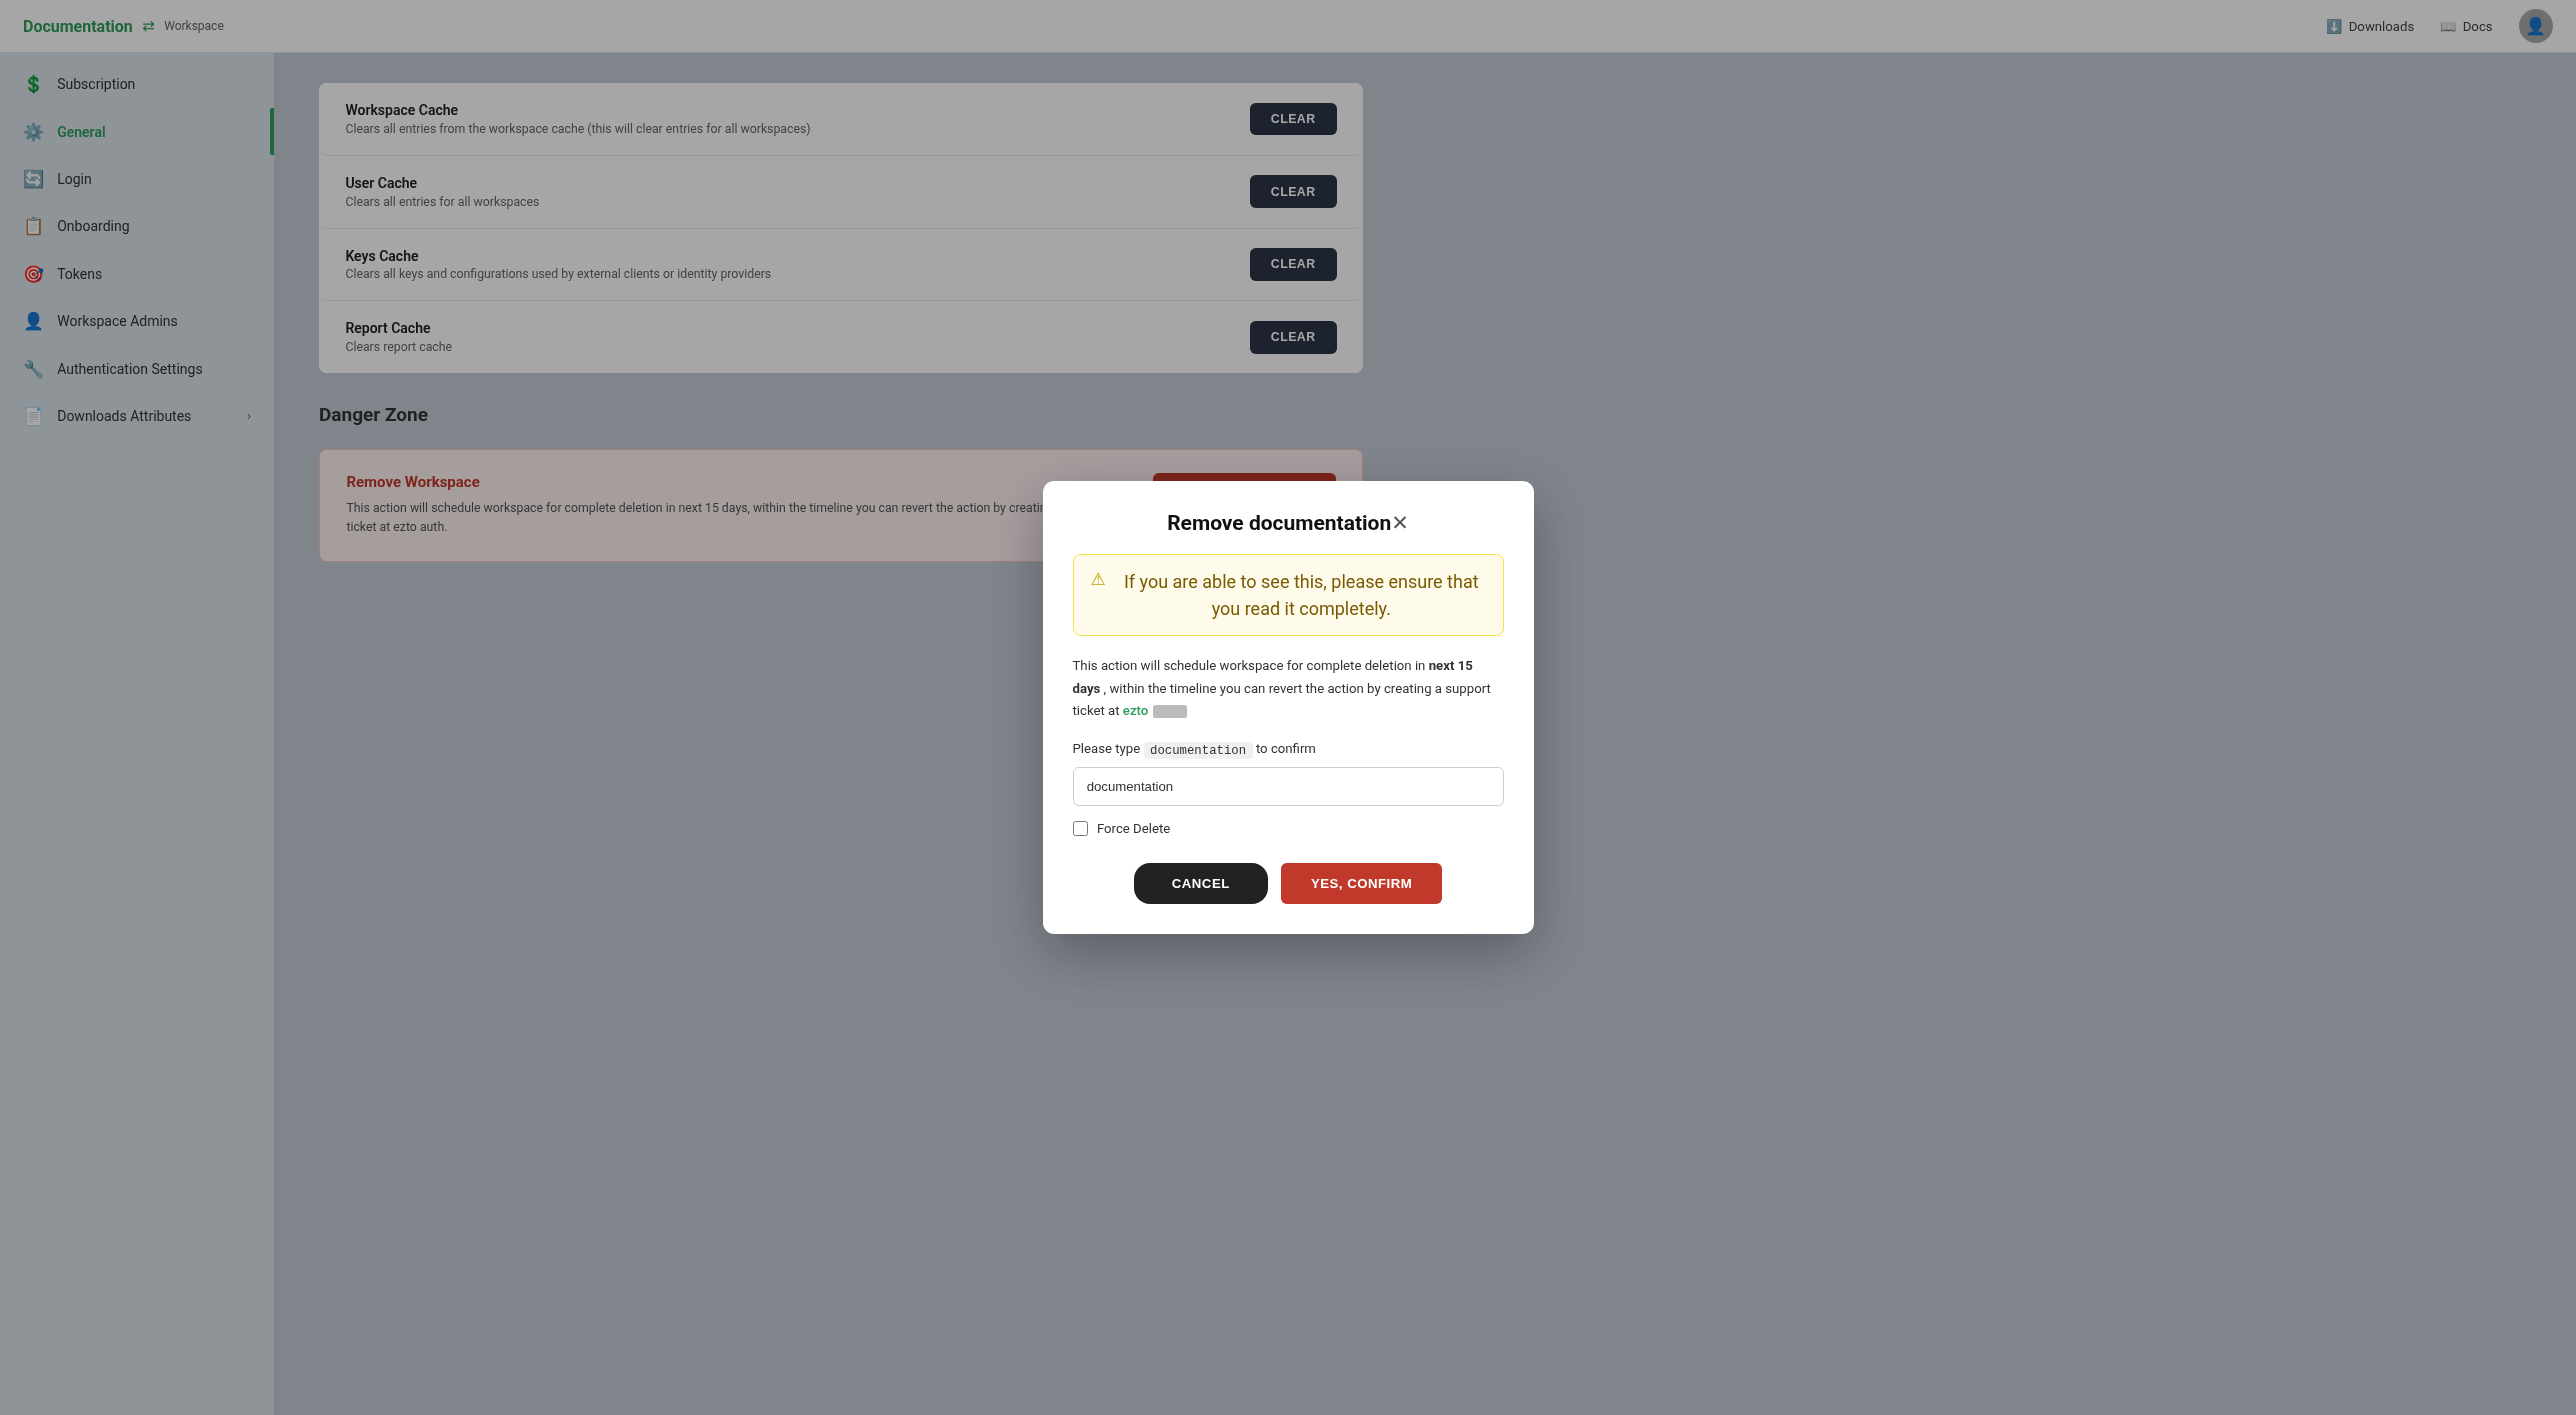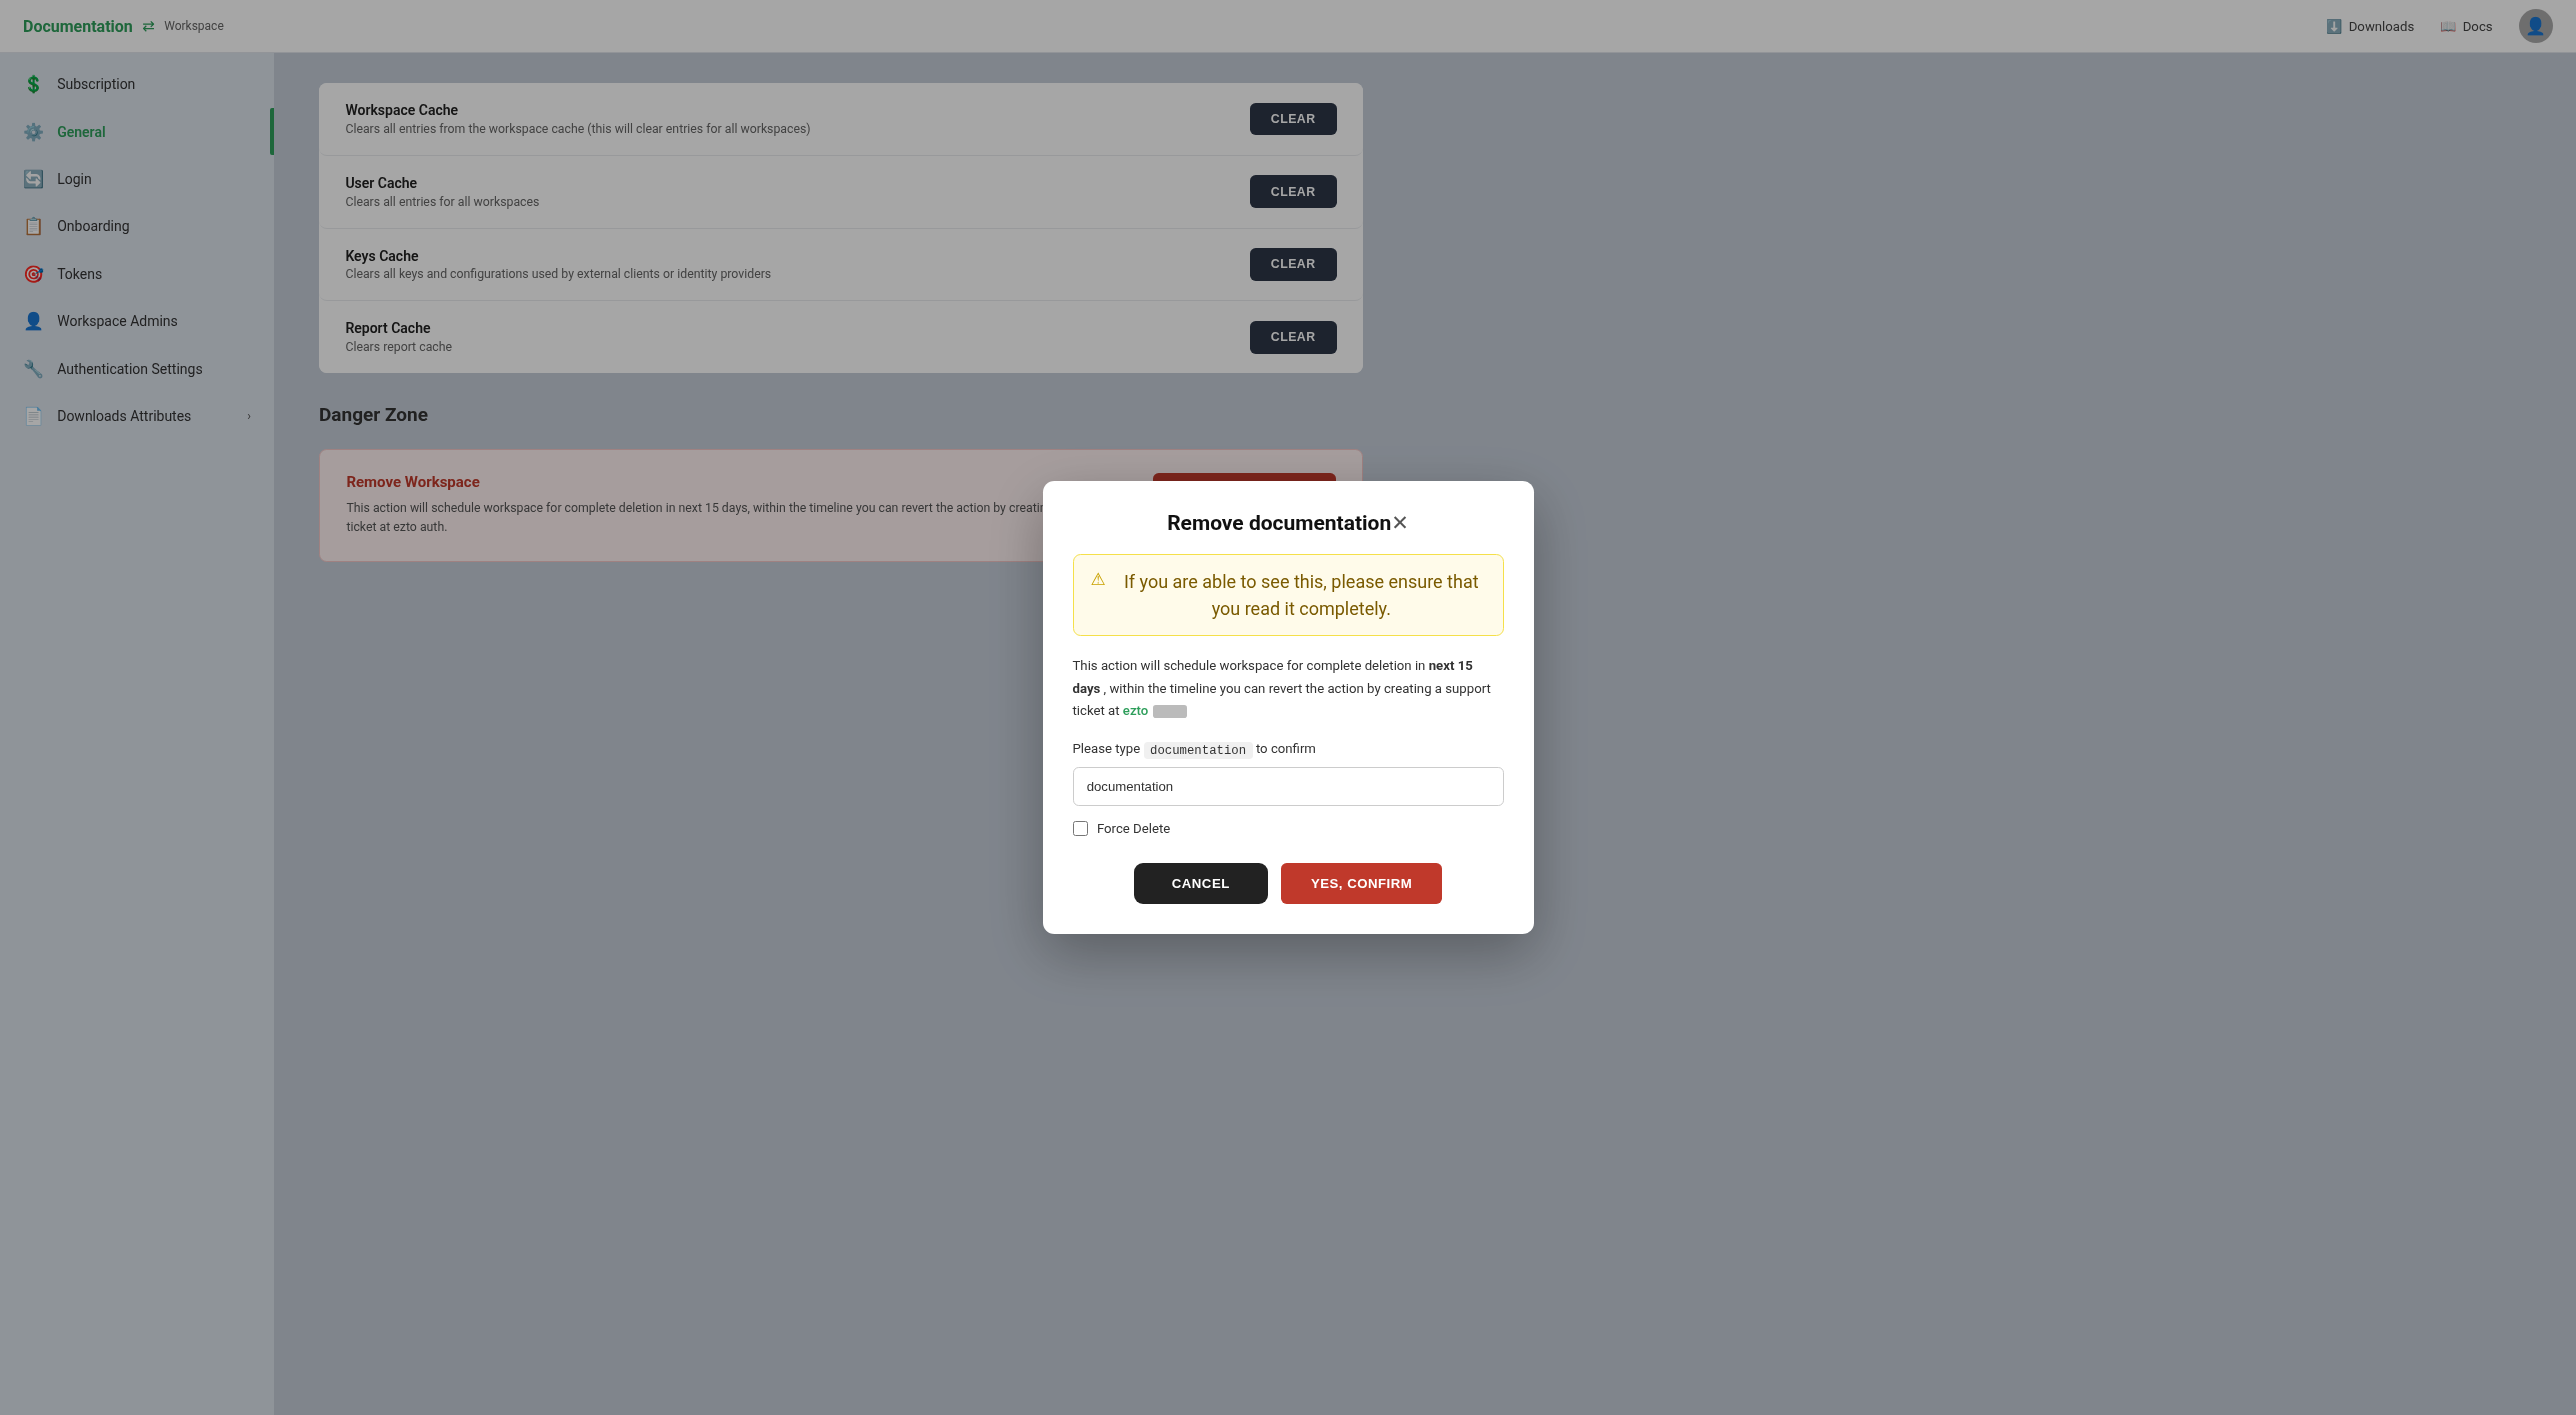--- a/index.html
+++ b/index.html
@@ -362,21 +362,21 @@
     
     .modal-footer {
       display: flex;
       gap: 13.2px;
       justify-content: center;
     }
     .cancel-btn {
       background: #222;
       color: #fff;
       border: none;
-      border-radius: 9px;
+      border-radius: 16px;
       padding: 13.2px 38px;
       font-size: 13.2px;
       font-weight: 700;
       letter-spacing: 0.5px;
       cursor: pointer;
     }
     .confirm-btn {
       background: #c0392b;
       color: #fff;
       border: none;

